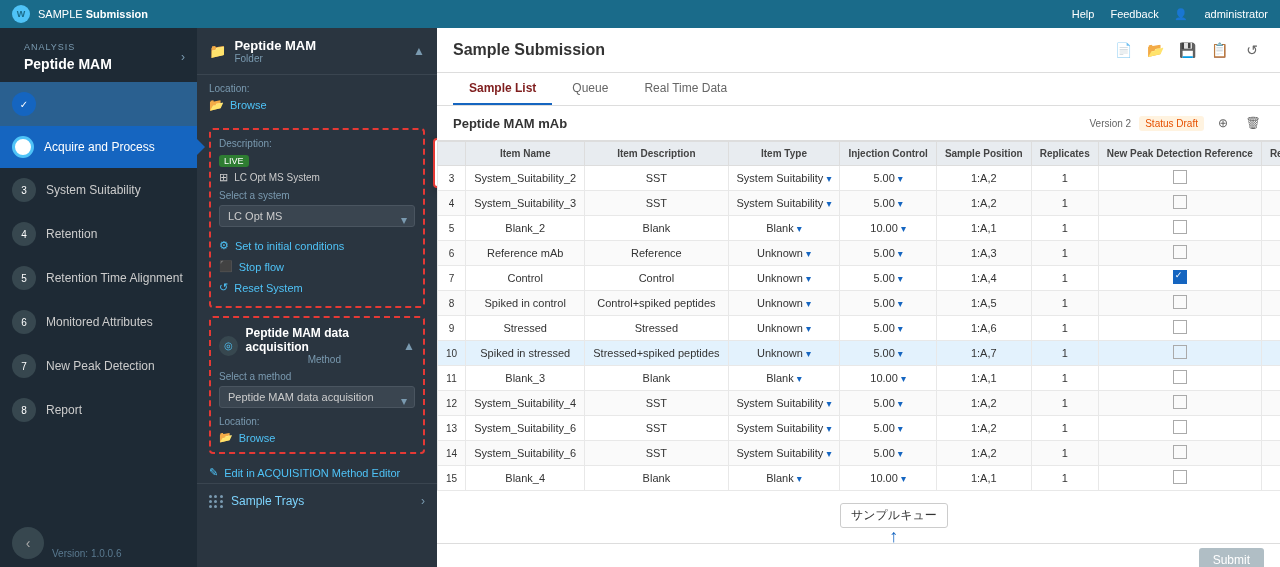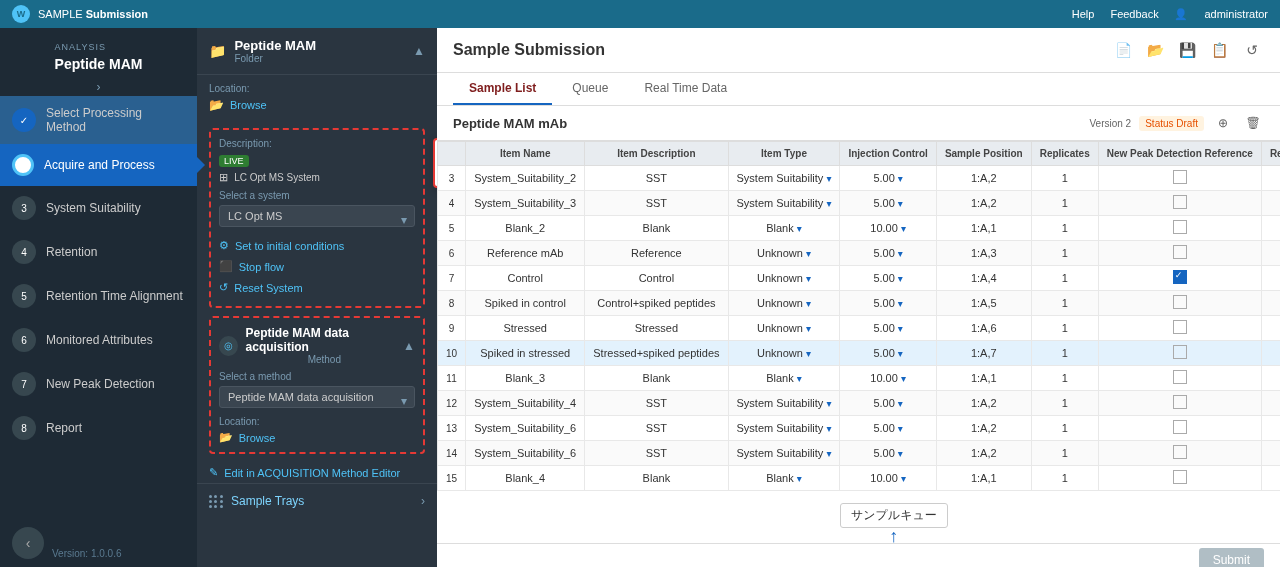--- a/index.html
+++ b/index.html
@@ -105,31 +105,30 @@
   </div>
   <div class="top-bar-right">
     <span style="cursor:pointer">Help</span>
     <span style="cursor:pointer">Feedback</span>
     <span>👤</span>
     <span>administrator</span>
   </div>
 </div>
 
 <div class="left-sidebar">
-  <div style="padding:6px 12px 2px; display:flex; justify-content:space-between; align-items:center;flex-direction:column;">
+  <div style="padding:6px 12px 2px; display:flex; justify-content:space-between; align-items:center;">
     <div>
       <div class="sidebar-analysis">ANALYSIS</div>
       <div class="sidebar-title">Peptide MAM</div>
     </div>
     <div style="color:#7a9ab0; font-size:12px;">›</div>
   </div>
 
   <div class="sidebar-item" style="background:#2a6090; position:relative;">
     <div class="sidebar-circle" style="background:#1565c0;">✓</div>
-    <span class="sidebar-item-label">Select Processing Method</span>
   </div>
 
   <div class="sidebar-item" style="background:#1565c0; position:relative;">
     <div class="sidebar-circle" style="background:white; border:3px solid #4fc3f7; width:22px; height:22px;">
     </div>
     <span class="sidebar-item-label" style="color:white;">Acquire and Process</span>
     <div class="sidebar-arrow"></div>
   </div>
 
   <div class="sidebar-item">

